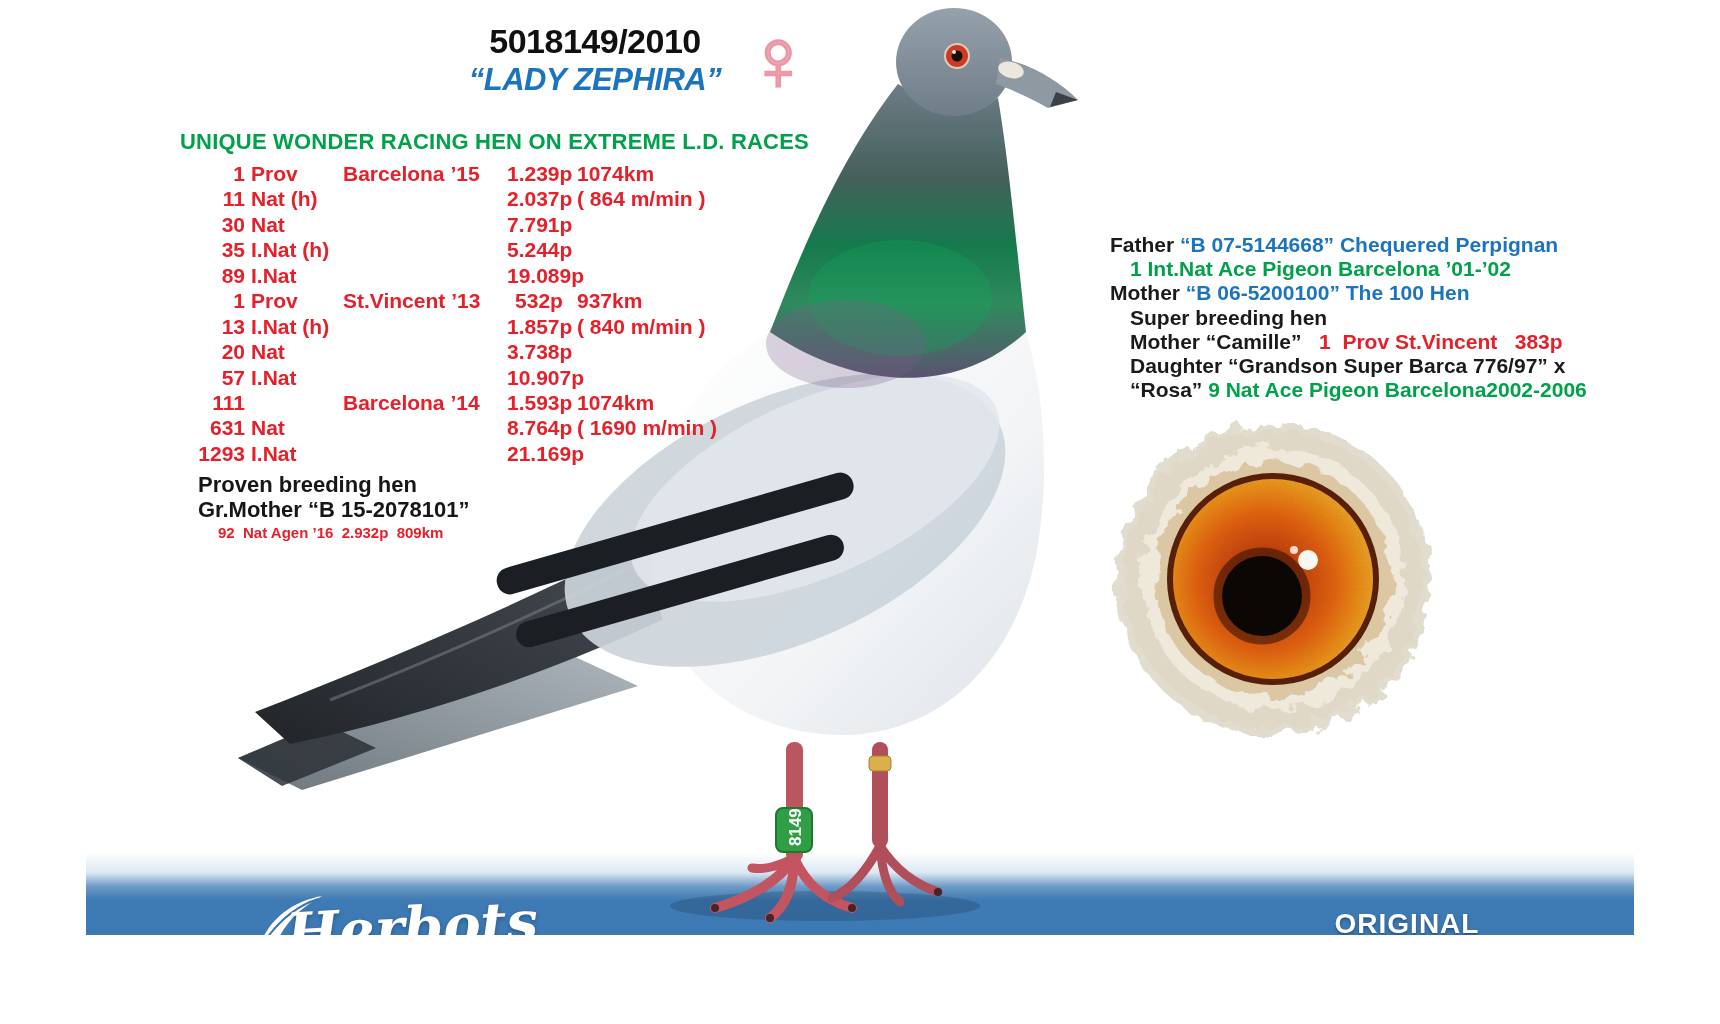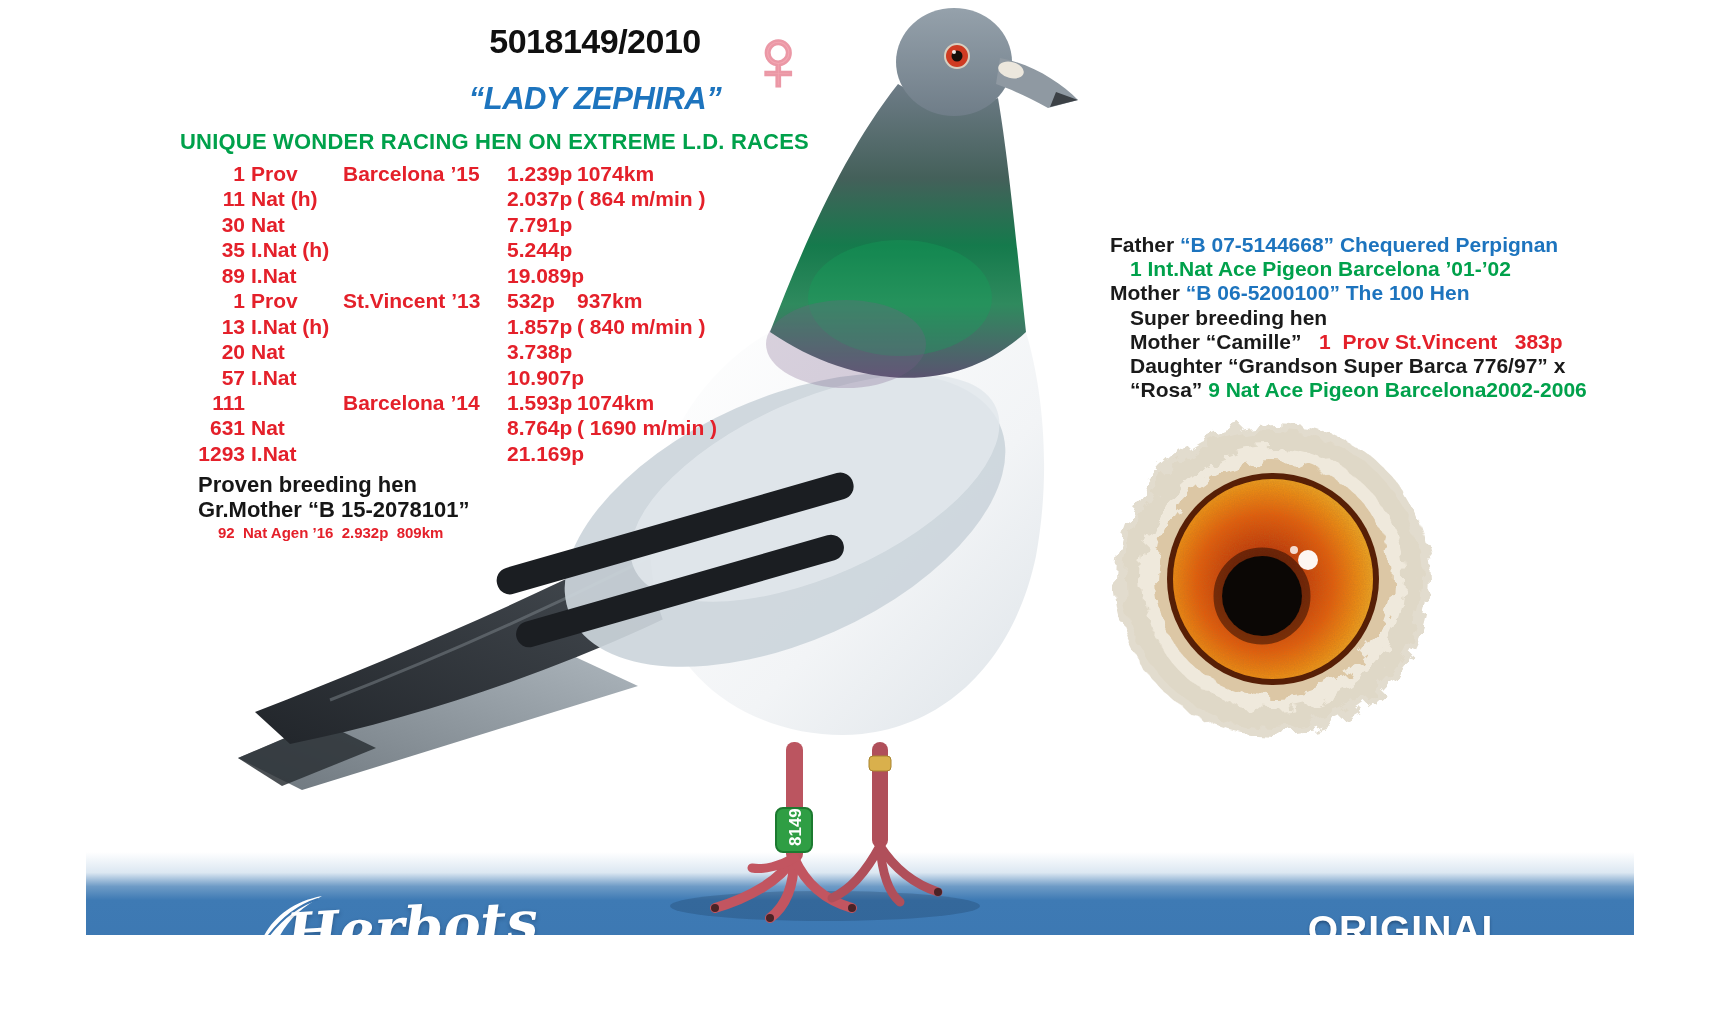--- a/index.html
+++ b/index.html
@@ -4,31 +4,31 @@
 <style>
   html,body{margin:0;padding:0;background:#ffffff;}
   #canvas{position:relative;width:1720px;height:935px;background:#ffffff;overflow:hidden;
           font-family:"Liberation Sans",sans-serif;}
   .abs{position:absolute;}
   .pre{white-space:pre;}
 
   
   #title-block{left:380px;top:22px;width:430px;text-align:center;z-index:6;}
   #ring-number{font-size:34px;font-weight:700;color:#101010;letter-spacing:-.5px;}
-  #pigeon-name{font-size:31px;font-weight:700;font-style:italic;color:#1d74be;margin-top:20px;letter-spacing:-.5px;}
+  #pigeon-name{font-size:31px;font-weight:700;font-style:italic;color:#1d74be;margin-top:1px;letter-spacing:-.5px;}
   #female-symbol{left:738px;top:14px;width:80px;text-align:center;z-index:6;
      font-size:88px;line-height:92px;color:#f3a7b3;-webkit-text-stroke:2.5px #eb98a6;}
 
   
   #results-title{left:180px;top:129px;font-size:22px;font-weight:700;color:#00a14b;letter-spacing:.2px;z-index:6;}
   #results-table{left:181px;top:162px;z-index:6;}
   .res-row{display:grid;grid-template-columns:64px 86px 158px 64px 150px;column-gap:6px;
            height:25.45px;font-size:21px;font-weight:700;color:#e4202a;align-items:baseline;}
   .c-place{text-align:right;}
-  .c-pigeons{text-align:left;}
+  .c-pigeons{text-align:center;}
   #breeding-notes{left:198px;top:472px;font-size:22px;font-weight:700;color:#161616;line-height:25px;z-index:6;}
   #agen-result{left:218px;top:524px;font-size:15px;font-weight:700;color:#e4202a;z-index:6;}
 
   
   #pedigree-block{left:1110px;top:233px;width:540px;font-size:21px;font-weight:700;
                   line-height:24.2px;color:#1a1a1a;z-index:6;}
   .ped-indent{padding-left:20px;}
   .blue{color:#1d74be;}
   .green{color:#00a14b;}
   .red{color:#e4202a;}
@@ -39,21 +39,21 @@
                 #6e9bc6 20%,#3e7ab4 28%,#3a75b0 100%);}
   #herbots-logo{left:262px;top:896px;width:300px;text-align:center;z-index:6;}
   #herbots-script{font-family:"DejaVu Serif",serif;font-style:italic;font-weight:700;
      font-size:56px;color:#ffffff;line-height:62px;transform:rotate(-3deg);
      text-shadow:0 2px 4px rgba(10,30,60,.35);}
   #feather-icon{position:absolute;left:-6px;top:-4px;}
   #website-url{left:290px;top:980px;width:250px;text-align:center;font-size:25px;font-weight:700;
      color:#ffffff;z-index:6;letter-spacing:.5px;}
   #original-block{left:1297px;top:908px;width:220px;text-align:center;color:#ffffff;z-index:6;
      text-shadow:0 2px 3px rgba(10,30,60,.45);}
-  #original-line1{font-size:39px;font-weight:700;letter-spacing:1px;}
+  #original-line1{font-size:28px;font-weight:700;letter-spacing:1px;}
   #original-line2{font-size:41px;font-weight:700;margin-top:12px;text-align:right;}
 
   
   #pigeon-photo{left:210px;top:0px;width:880px;height:940px;z-index:3;}
   #eye-photo{left:1112px;top:418px;width:322px;height:322px;z-index:2;}
 </style>
 </head>
 <body>
 
 <div id="canvas">

